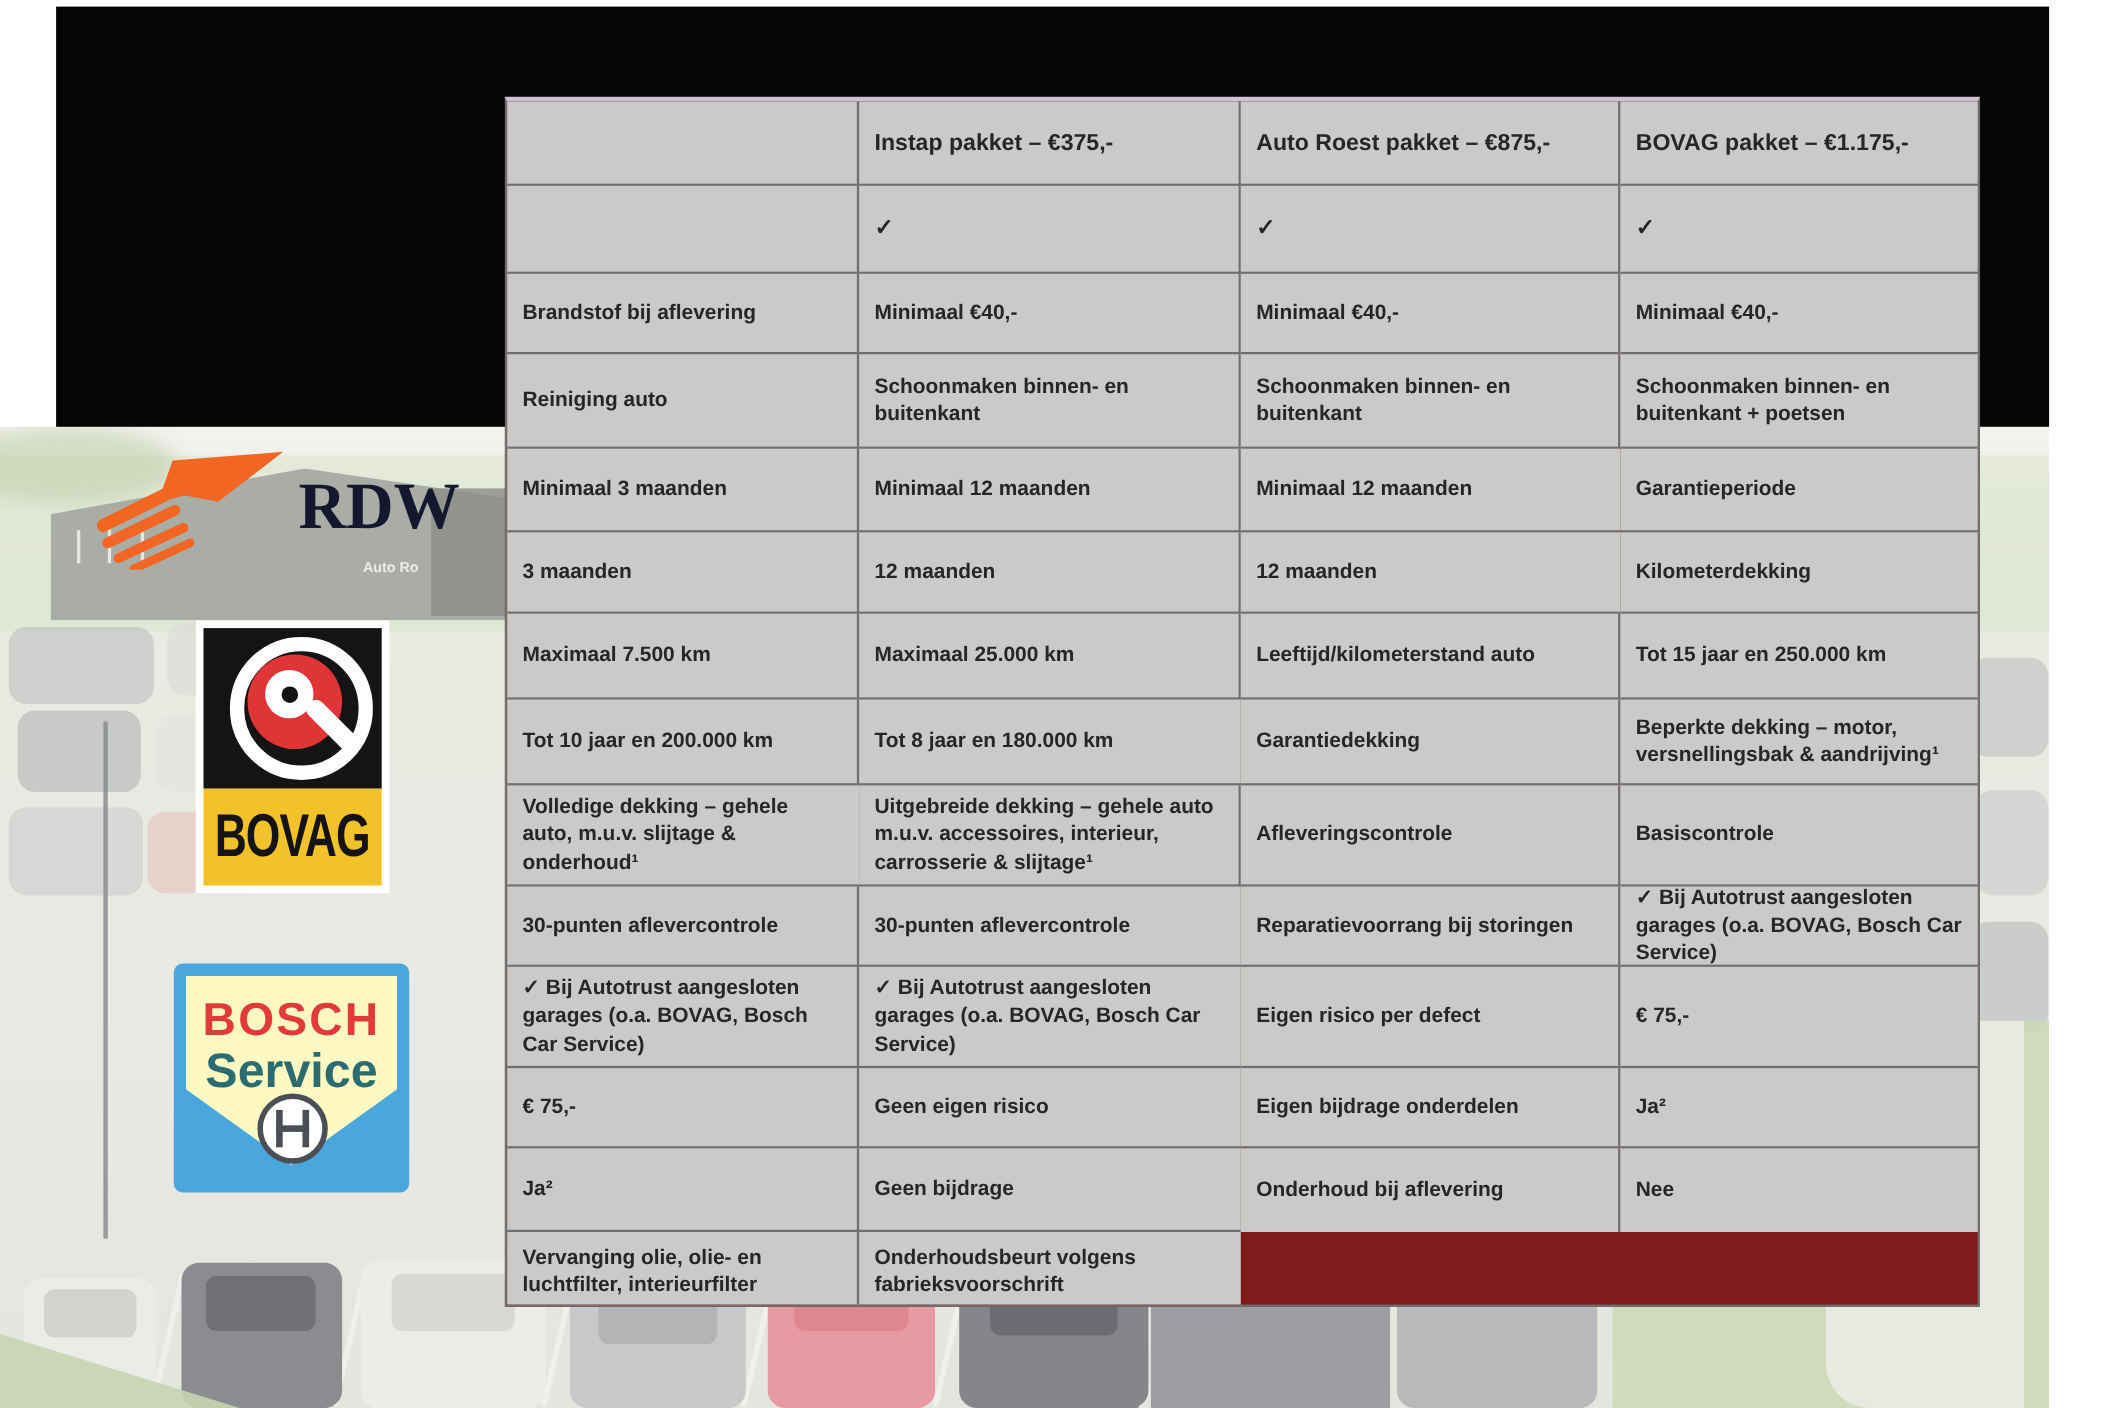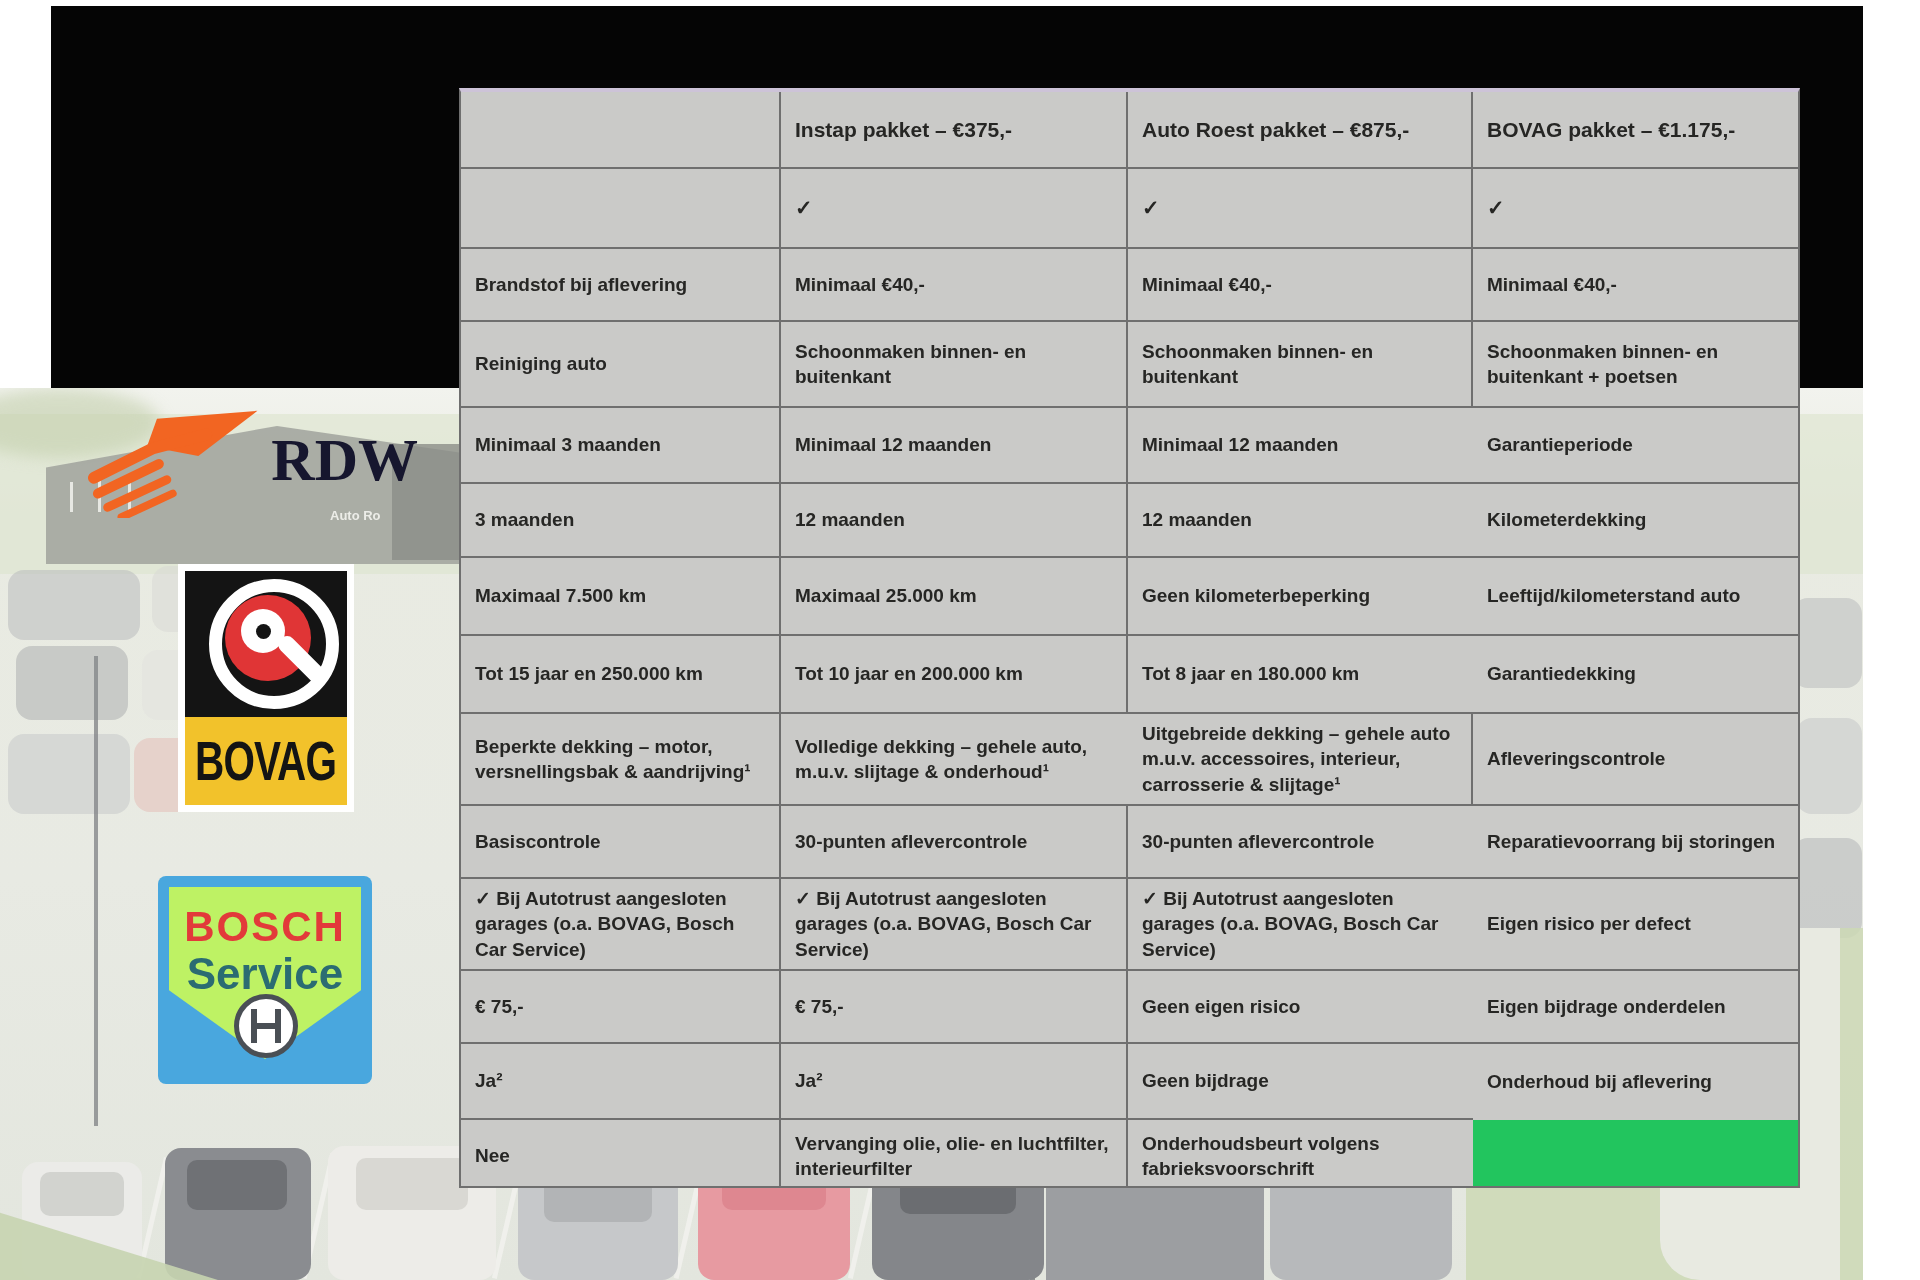--- a/index.html
+++ b/index.html
@@ -29,31 +29,31 @@
   .bovag-red{position:absolute;left:40px;top:24px;width:86px;height:86px;background:#e03536;border-radius:50%;}
   .bovag-wr-head{position:absolute;left:56px;top:38px;width:44px;height:44px;background:#ffffff;border-radius:50%;}
   .bovag-wr-hole{position:absolute;left:71px;top:53px;width:15px;height:15px;background:#141414;border-radius:50%;}
   .bovag-wr-handle{position:absolute;left:92px;top:66px;width:17px;height:62px;background:#ffffff;border-radius:8px;
                    transform:rotate(-45deg);transform-origin:50% 10%;}
   .bovag-yellow{position:absolute;left:7px;top:153px;width:162px;height:88px;background:#f2c22b;
                 display:flex;align-items:center;justify-content:center;}
   .bovag-word{font-weight:bold;font-size:44px;letter-spacing:-1px;color:#141414;transform:scaleY(1.25) scaleX(.92);}
   
   .bosch{position:absolute;left:158px;top:876px;width:214px;height:208px;background:#49a7de;border-radius:8px;z-index:5;}
-  .bosch-shield{position:absolute;left:11px;top:11px;width:192px;height:172px;background:#bef264;
+  .bosch-shield{position:absolute;left:11px;top:11px;width:192px;height:172px;background:#fef9c3;
                 clip-path:polygon(0 0,100% 0,100% 60%,50% 100%,0 60%);}
   .bosch-l1{position:absolute;left:0;top:16px;width:100%;text-align:center;font-weight:bold;font-size:42px;
             letter-spacing:2px;color:#e23a3a;}
   .bosch-l2{position:absolute;left:0;top:62px;width:100%;text-align:center;font-weight:bold;font-size:44px;color:#2b6c72;}
   .bosch-arm{position:absolute;left:76px;top:118px;width:54px;height:54px;background:#ffffff;border:5px solid #4a4f55;
              border-radius:50%;}
   .bosch-arm i{position:absolute;background:#4a4f55;display:block;}
   
   #pkg-table{position:absolute;left:459px;top:88px;width:1341px;height:1100px;z-index:6;display:grid;
-             background:#22c55e;border:2px solid #6f6f6f;border-top:4px solid #cdc3d8;box-sizing:border-box;
+             background:#7f1d1d;border:2px solid #6f6f6f;border-top:4px solid #cdc3d8;box-sizing:border-box;
              overflow:hidden;}
   .cell{display:flex;align-items:center;background:#cacac8;border-right:2px solid #6f6f6f;
         border-bottom:2px solid #6f6f6f;padding:4px 14px;box-sizing:border-box;
         font-weight:bold;font-size:19px;line-height:1.32;color:#262624;}
   .cell.hdr{font-size:21px;}
   .cell.chk{font-size:21px;}
   .cell.lastcol{border-right:none;}
   .cell.lastrow{border-bottom:none;}
 </style>
 </head>
@@ -182,21 +182,20 @@
       <div class="cell val">Minimaal 3 maanden</div>
       <div class="cell val">Minimaal 12 maanden</div>
       <div class="cell val lastcol">Minimaal 12 maanden</div>
       <div class="cell lbl">Garantieperiode</div>
       <div class="cell val">3 maanden</div>
       <div class="cell val">12 maanden</div>
       <div class="cell val lastcol">12 maanden</div>
       <div class="cell lbl">Kilometerdekking</div>
       <div class="cell val">Maximaal 7.500 km</div>
       <div class="cell val">Maximaal 25.000 km</div>
-      <div class="cell val lastcol">Geen kilometerbeperking</div>
       <div class="cell lbl">Leeftijd/kilometerstand auto</div>
       <div class="cell val">Tot 15 jaar en 250.000 km</div>
       <div class="cell val">Tot 10 jaar en 200.000 km</div>
       <div class="cell val lastcol">Tot 8 jaar en 180.000 km</div>
       <div class="cell lbl">Garantiedekking</div>
       <div class="cell val">Beperkte dekking – motor, versnellingsbak &amp; aandrijving¹</div>
       <div class="cell val lastcol">Volledige dekking – gehele auto, m.u.v. slijtage &amp; onderhoud¹</div>
       <div class="cell val">Uitgebreide dekking – gehele auto m.u.v. accessoires, interieur, carrosserie &amp; slijtage¹</div>
       <div class="cell lbl">Afleveringscontrole</div>
       <div class="cell val">Basiscontrole</div>

